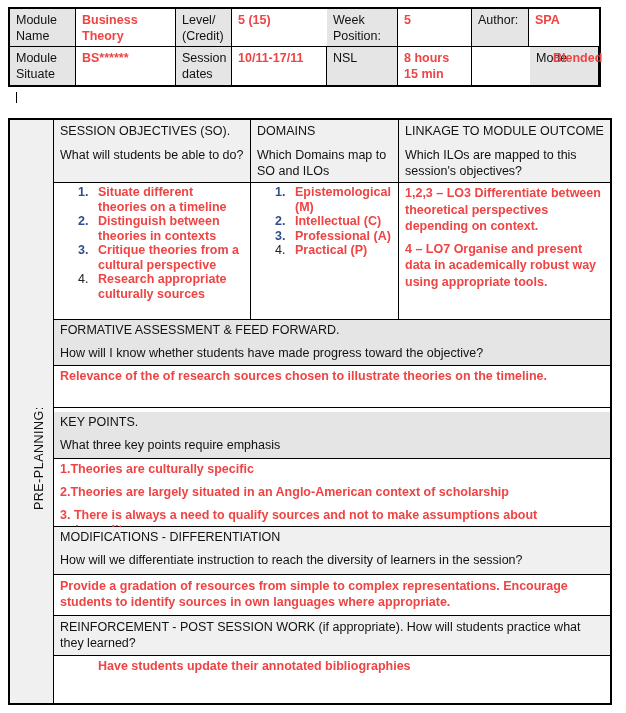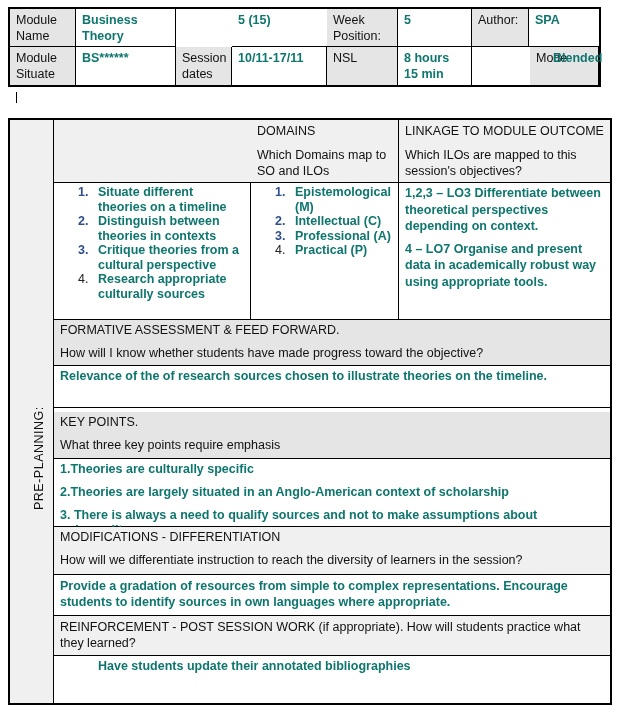--- a/index.html
+++ b/index.html
@@ -1,18 +1,18 @@
 <!DOCTYPE html>
 <html><head>
 <meta charset="utf-8">
 <style>
   html, body { margin: 0; padding: 0; background: #ffffff; }
   body { width: 626px; height: 713px; position: relative; overflow: hidden;
          font-family: "Liberation Sans", sans-serif; font-size: 12px; color: #111; }
-  .blue { color: #0f766e; font-weight: bold; }
+  .blue { color: #ef4444; font-weight: bold; }
   .gray { background: #e5e5e5; }
   .lgray { background: #f0f0f0; }
 
   
   #top-table { position: absolute; left: 8px; top: 7px; width: 593px; height: 80px;
                border: 2px solid #000; box-sizing: border-box; }
   .tcell { position: absolute; box-sizing: border-box; padding: 3px 6px 0 6px;
            line-height: 16px; font-size: 12.5px; border-right: 1px solid #000; }
   .tcell.last { border-right: none; }
   .trow1 { top: 0; height: 38px; border-bottom: 1px solid #000; }
@@ -43,20 +43,21 @@
   ol.domlist li .num { color: #222; font-weight: normal; }
   ol.domlist li.bnum .num { color: #2f4e8c; font-weight: bold; }
 </style>
 </head>
 <body>
 
 <div id="top-table">
 
   <div class="tcell trow1 gray" style="left:0;width:66px;">Module Name</div>
   <div class="tcell trow1 blue" style="left:66px;width:100px;">Business Theory</div>
+  <div class="tcell trow1 gray" style="left:166px;width:56px;">Level/ (Credit)</div>
   <div class="tcell trow1 blue" style="left:222px;width:107px;">5 (15)</div>
   <div class="tcell trow1 gray" style="left:317px;width:71px;">Week Position:</div>
   <div class="tcell trow1 blue" style="left:388px;width:74px;">5</div>
   <div class="tcell trow1 gray" style="left:462px;width:57px;">Author:</div>
   <div class="tcell trow1 blue last" style="left:519px;width:70px;">SPA</div>
 
   <div class="tcell trow2 gray" style="left:0;width:66px;">Module Situate</div>
   <div class="tcell trow2 blue" style="left:66px;width:100px;">BS******</div>
   <div class="tcell trow2 gray" style="left:166px;width:56px;">Session dates</div>
   <div class="tcell trow2 blue" style="left:222px;width:95px;">10/11-17/11</div>
@@ -67,20 +68,24 @@
 </div>
 
 <div id="cursor-mark"></div>
 
 <div id="main-table">
   <div id="sidebar">
     <div id="sidebar-label">PRE-PLANNING:</div>
   </div>
 
   <div class="sec lgray" style="top:0;height:63px;padding:0;">
+    <div class="col" style="left:0;width:197px;">
+      <div class="hdr-title">SESSION OBJECTIVES (SO).</div>
+      <div>What will students be able to do?</div>
+    </div>
     <div class="col" style="left:197px;width:148px;">
       <div class="hdr-title">DOMAINS</div>
       <div>Which Domains map to SO and ILOs</div>
     </div>
     <div class="col last" style="left:345px;right:0;">
       <div class="hdr-title">LINKAGE TO MODULE OUTCOME</div>
       <div>Which ILOs are mapped to this session's objectives?</div>
     </div>
   </div>
 

